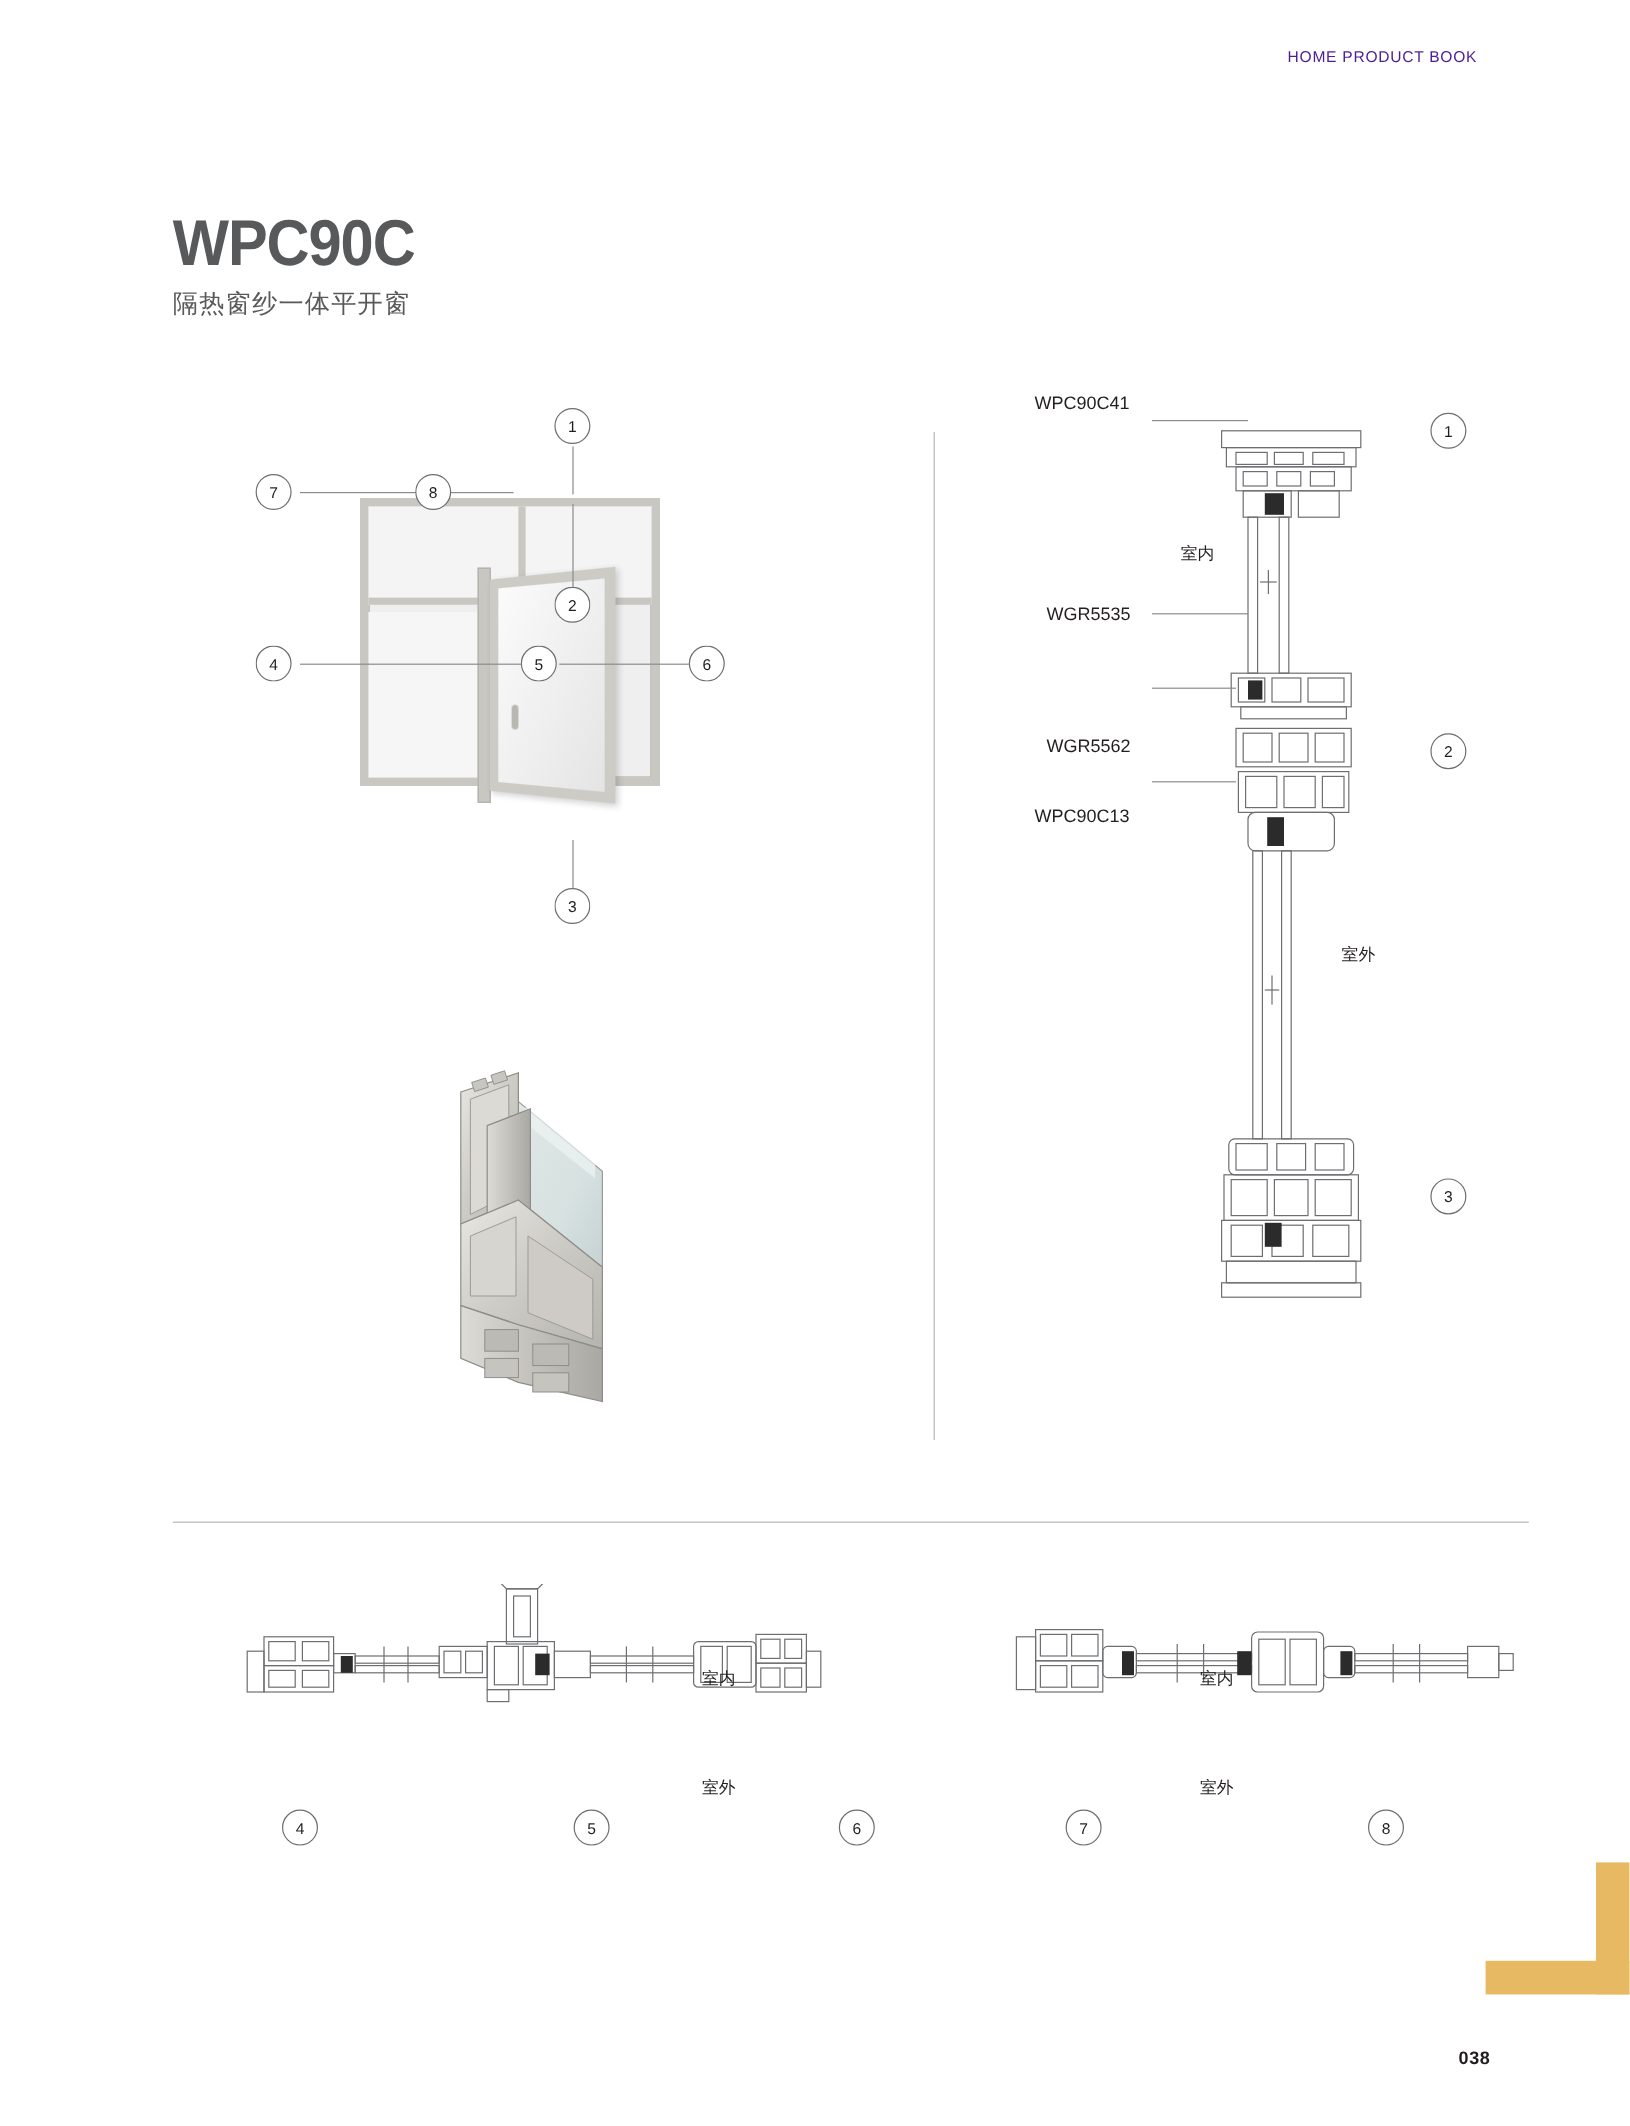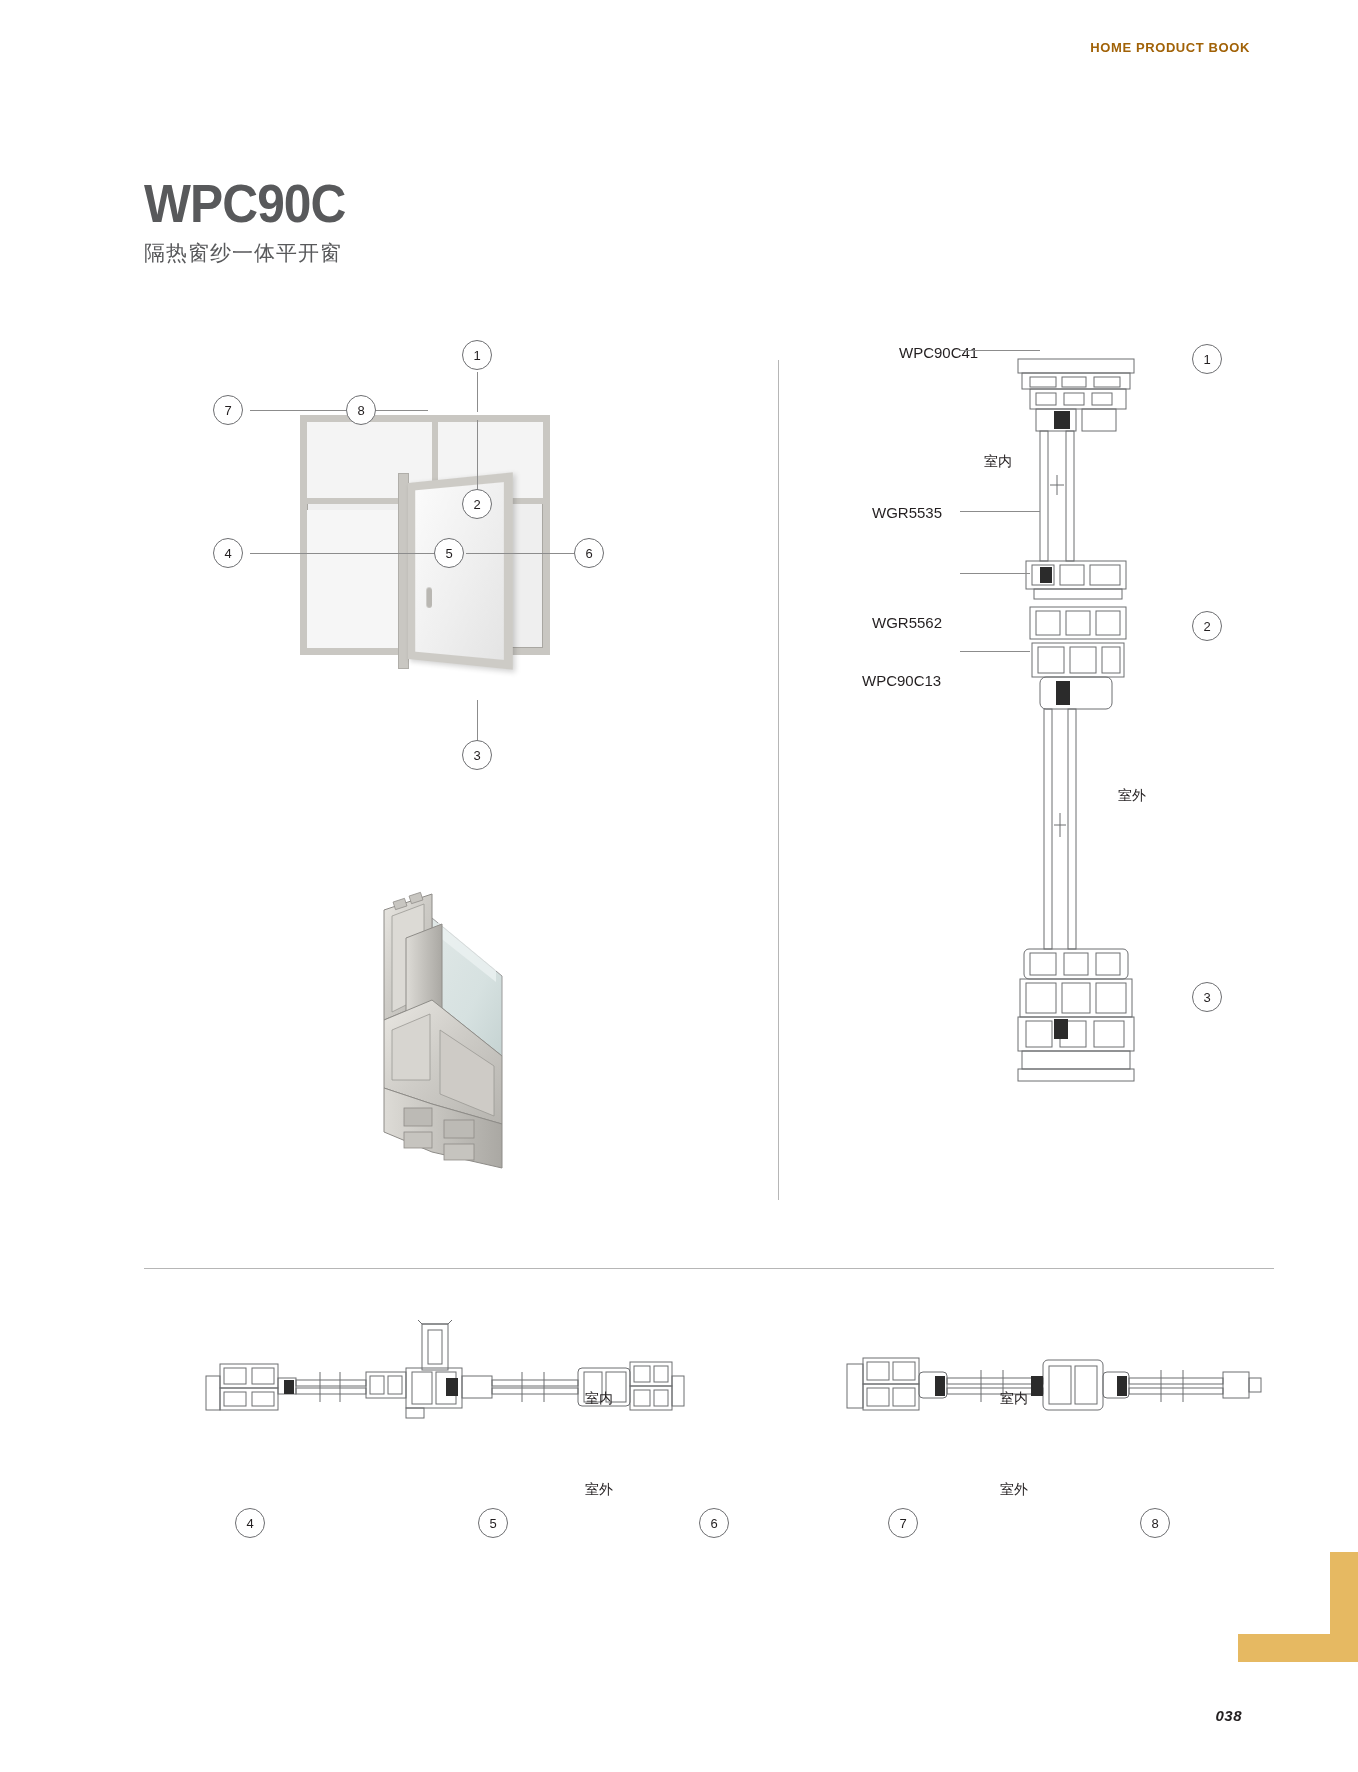--- a/index.html
+++ b/index.html
@@ -13,25 +13,25 @@
     position: relative;
     font-family: "Liberation Sans", sans-serif;
     color: #231f20;
     overflow: hidden;
   }
 
   
   .page-header {
     position: absolute;
     top: 40px;
-    right: 108px;
+    right: 127px;
     font-size: 13px;
-    font-weight: bold;
+    font-weight: normal;
     letter-spacing: 0.6px;
-    color: #a16207;
+    color: #4c1d95;
   }
 
   
   .title-block {
     position: absolute;
     left: 144px;
     top: 178px;
   }
   .title-main {
     font-size: 54px;
@@ -206,21 +206,20 @@
 
   
   .page-number {
     position: absolute;
     right: 116px;
     bottom: 48px;
     font-size: 15px;
     font-weight: bold;
     color: #231f20;
     letter-spacing: 0.5px;
-    font-style: italic;
   }
   .corner-mark {
     position: absolute;
     right: 0;
     bottom: 110px;
     width: 120px;
     height: 110px;
   }
   .corner-mark .bar-v {
     position: absolute;
@@ -394,21 +393,21 @@
       <rect x="16" y="666" width="26" height="26"></rect>
       <rect x="50" y="666" width="26" height="26"></rect>
       <rect x="84" y="666" width="30" height="26"></rect>
       <rect x="12" y="696" width="108" height="18"></rect>
       <rect x="8" y="714" width="116" height="12"></rect>
     </g>
     <rect x="44" y="664" width="14" height="20" class="dwg-dark"></rect>
   </svg>
 </div>
 
-<div class="sec-label" style="left:862px; top:344px;margin-left:37px;">WPC90C41</div>
+<div class="sec-label" style="left:862px; top:328px;">WPC90C41</div>
 <div class="leader h" style="left:960px; top:350px; width:80px;"></div>
 
 <div class="sec-label" style="left:872px; top:504px;">WGR5535</div>
 <div class="leader h" style="left:960px; top:511px; width:80px;"></div>
 
 <div class="sec-label" style="left:872px; top:566px;margin-top:48px;">WGR5562</div>
 <div class="leader h" style="left:960px; top:573px; width:70px;"></div>
 
 <div class="sec-label" style="left:862px; top:672px;text-align:right;">WPC90C13</div>
 <div class="leader h" style="left:960px; top:651px; width:70px;"></div>

